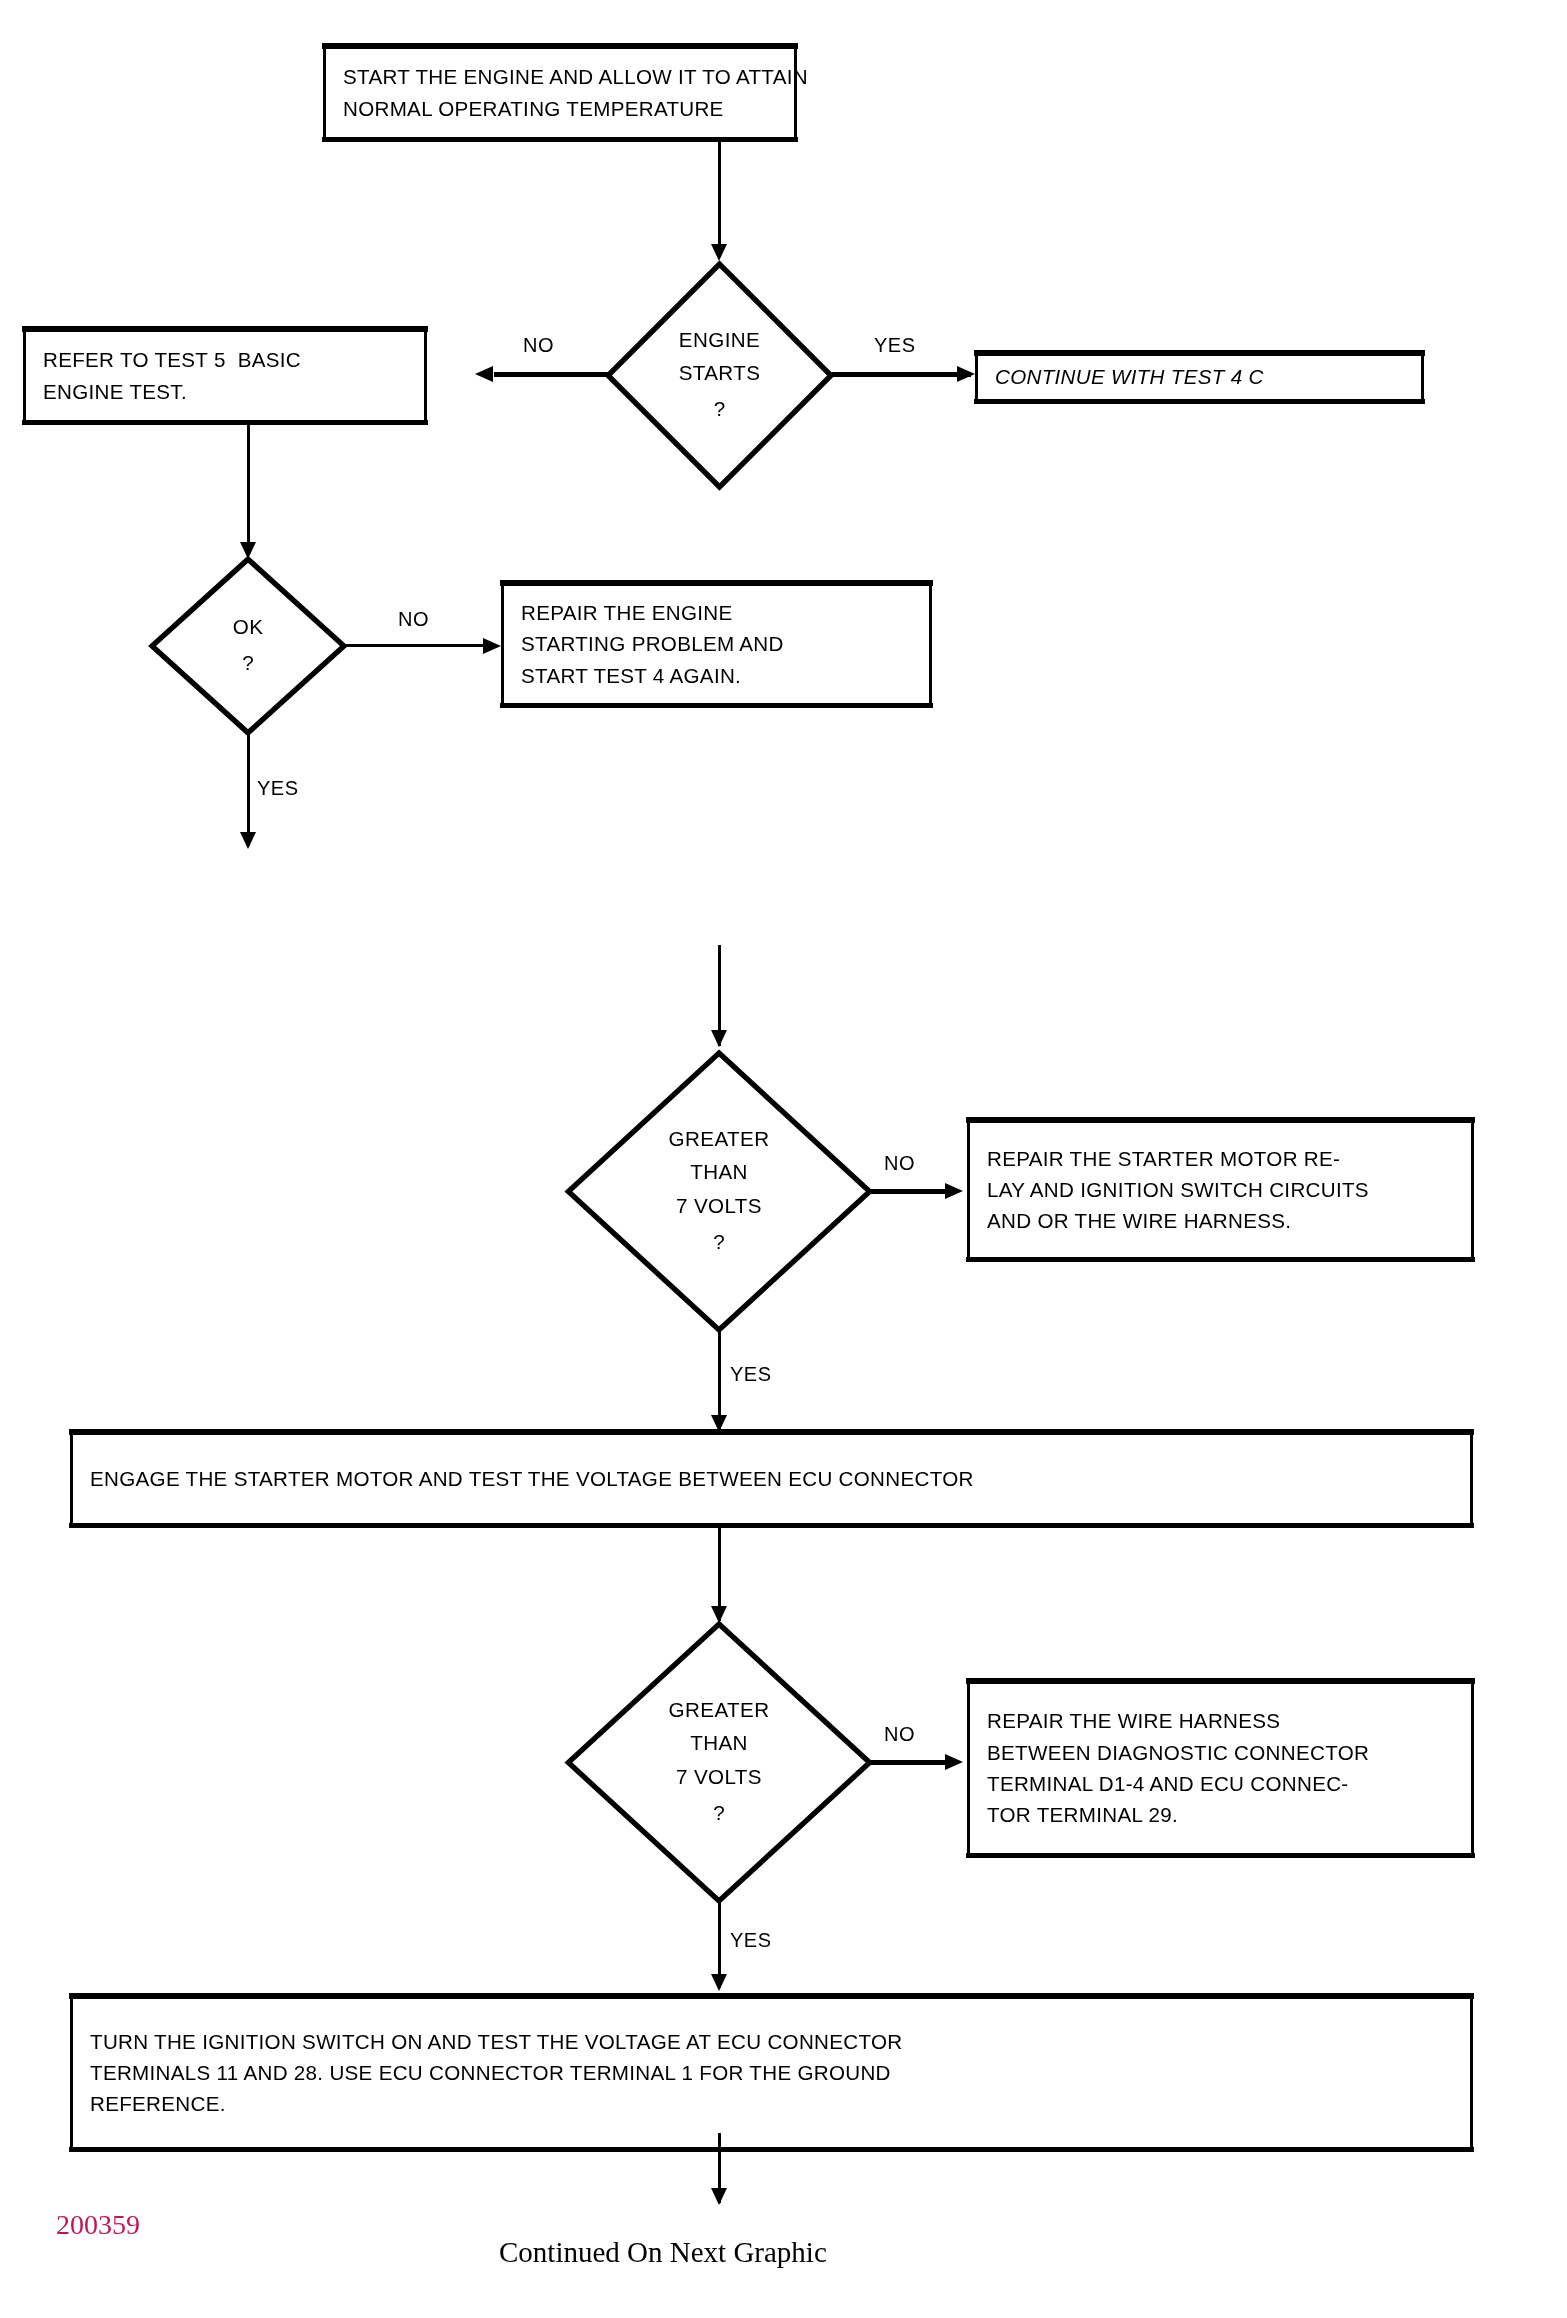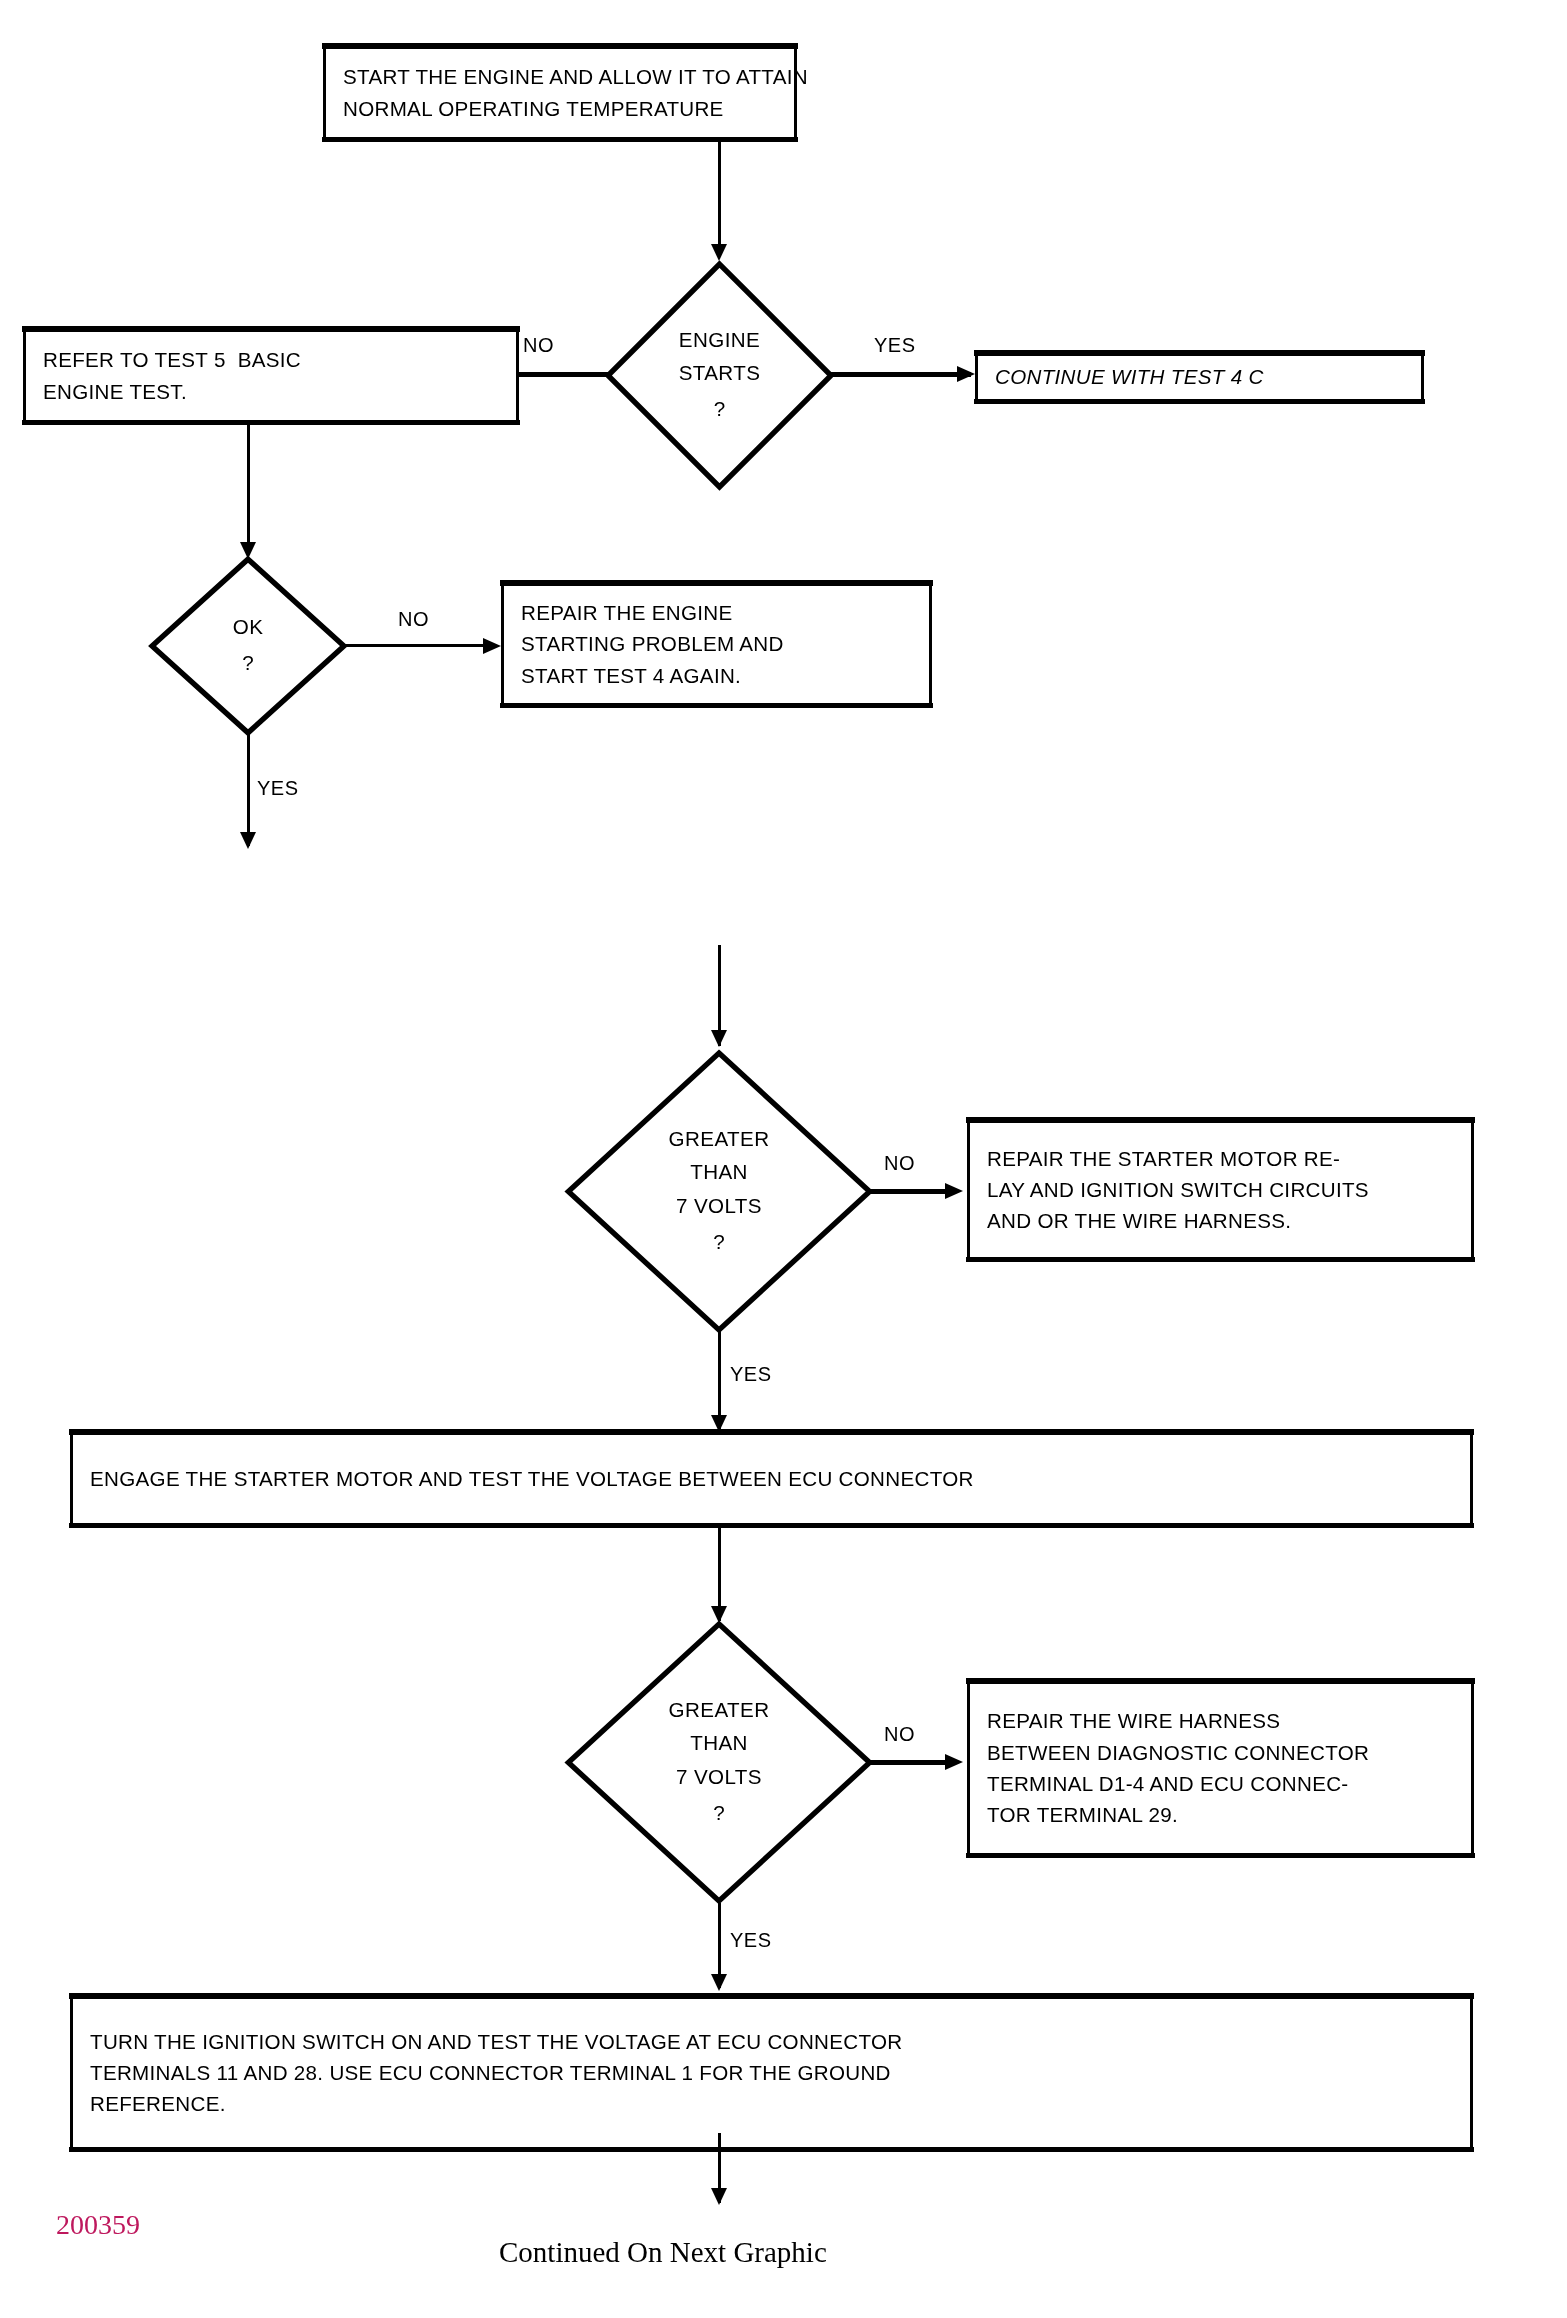--- a/index.html
+++ b/index.html
@@ -165,21 +165,21 @@
   </div>
 
   <div class="hline thick" style="left:494px; top:372px; width:116px;"></div>
   <div class="arrow-left" style="left:475px; top:366px;"></div>
   <div class="edge-label" style="left:523px; top:334px;">NO</div>
 
   <div class="hline thick" style="left:829px; top:372px; width:142px;"></div>
   <div class="arrow-right" style="left:957px; top:366px;"></div>
   <div class="edge-label" style="left:874px; top:334px;">YES</div>
 
-  <div class="box" style="left:23px; top:327px; width:496px; height:97px;">
+  <div class="box" style="left:23px; top:327px; width:404px; height:97px;">
     <div class="line">REFER TO TEST 5  BASIC</div>
     <div class="line">ENGINE TEST.</div>
   </div>
 
   <div class="box" style="left:975px; top:351px; width:449px; height:52px;font-style:italic;">
     <div class="line">CONTINUE WITH TEST 4 C</div>
   </div>
 
   <div class="vline" style="left:247px; top:424px; height:129px;"></div>
   <div class="arrow-down" style="left:240px; top:542px;"></div>

